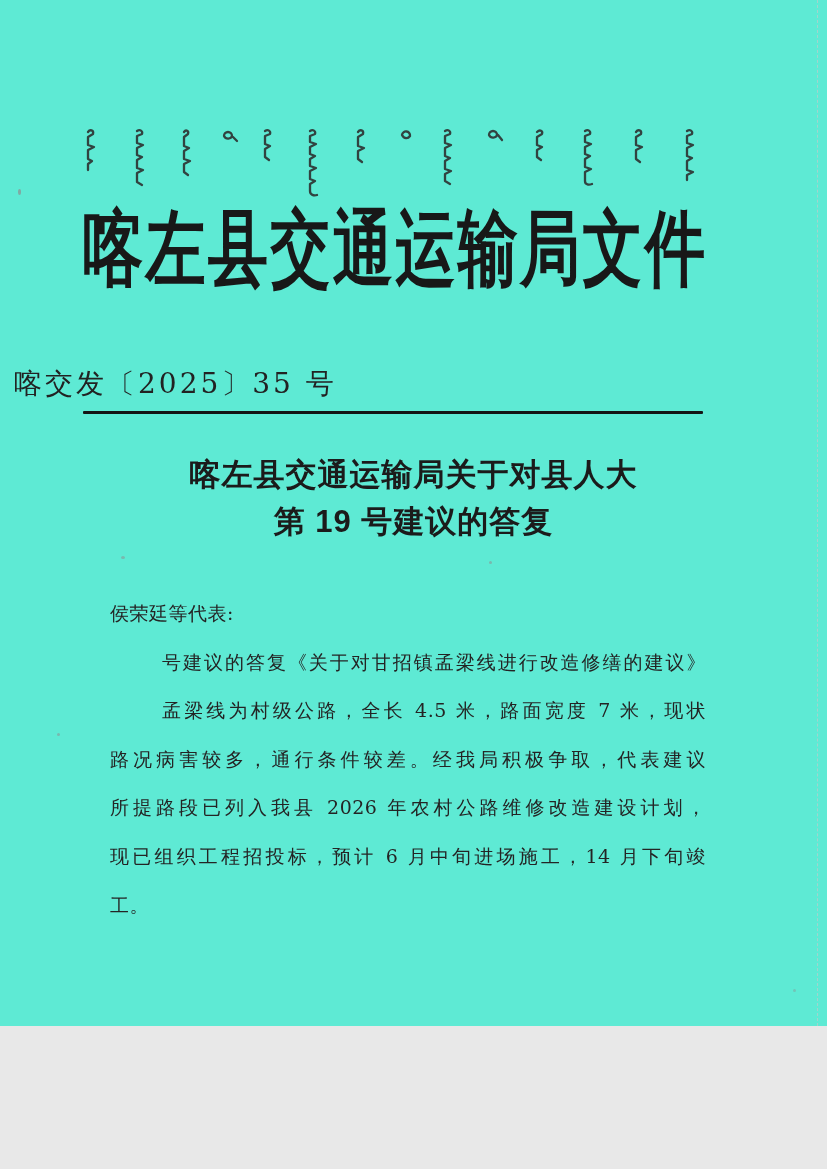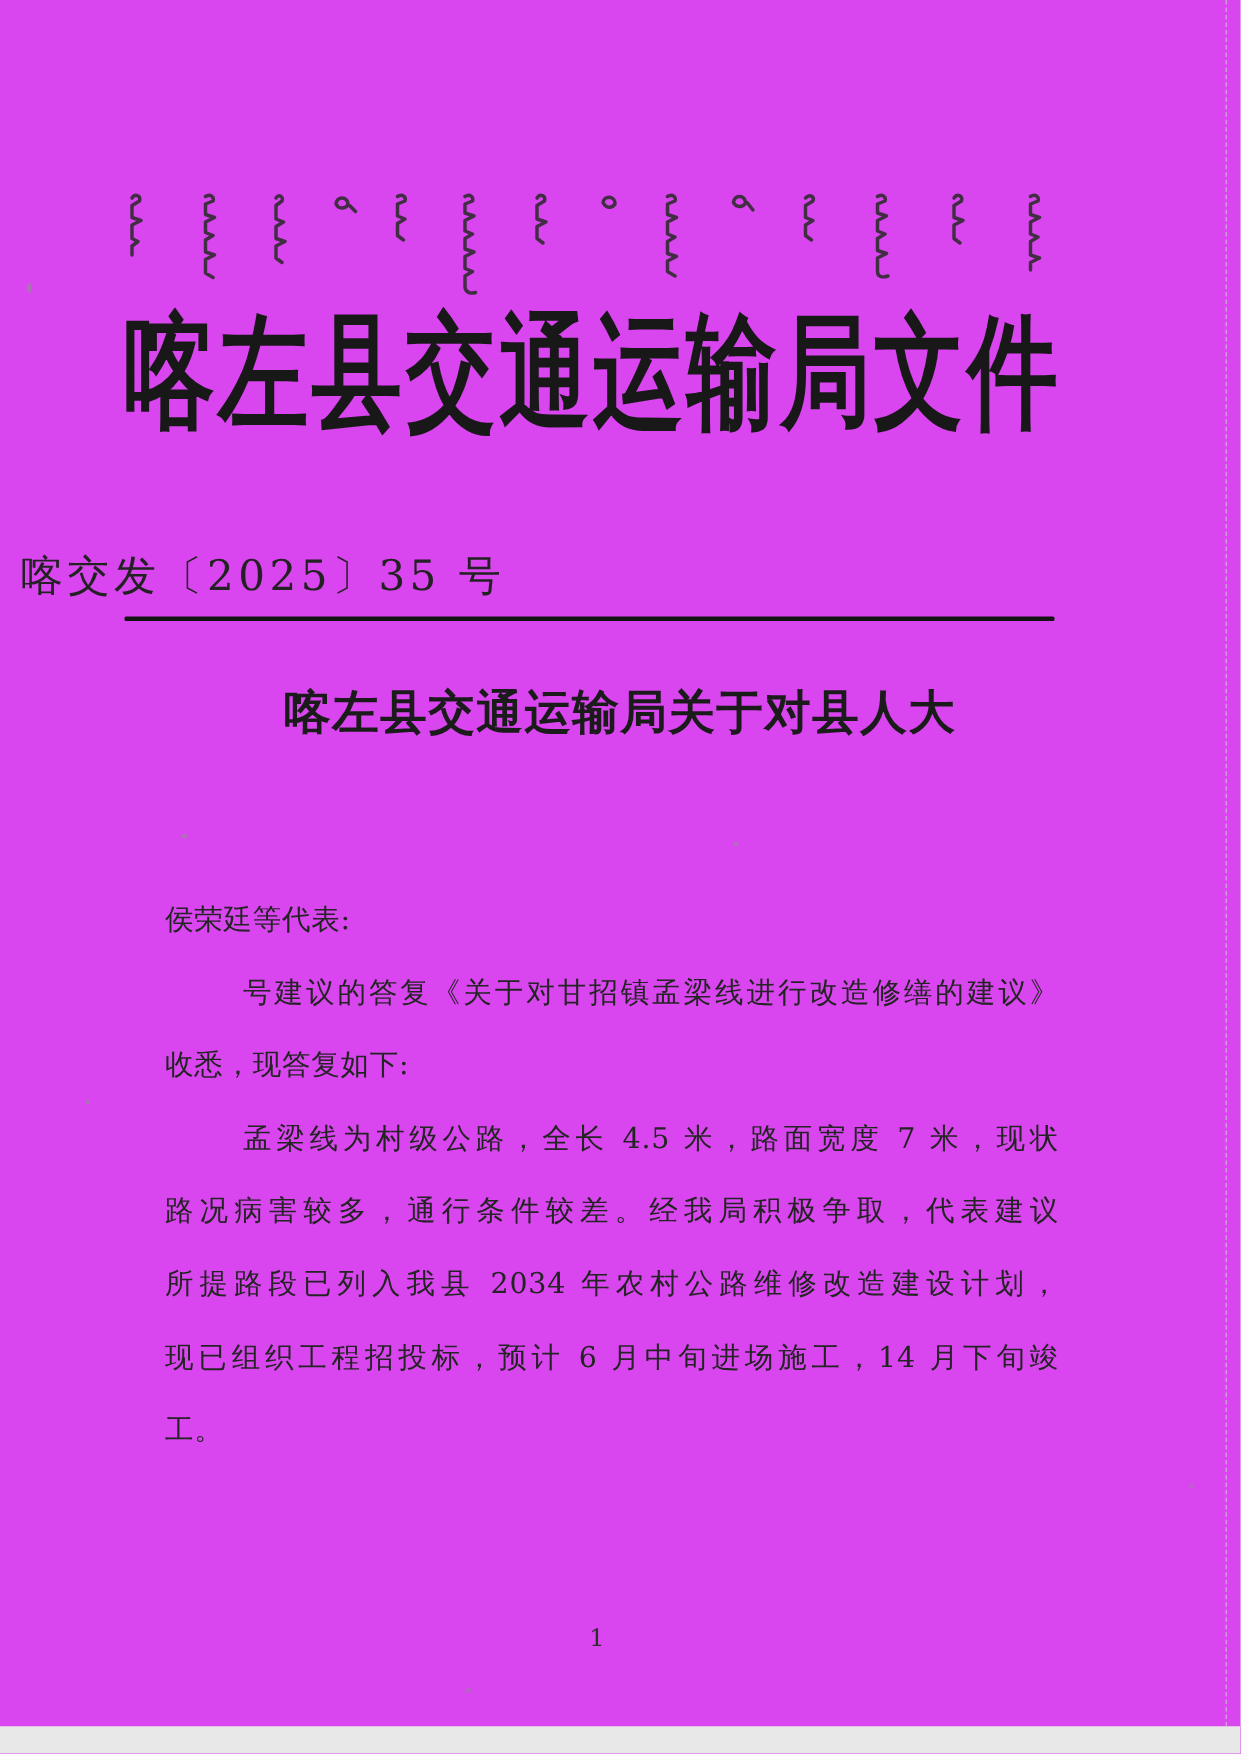--- a/index.html
+++ b/index.html
@@ -1,20 +1,20 @@
 <!DOCTYPE html>
 <html><head>
 <meta charset="utf-8">
 <style>
   html,body{margin:0;padding:0;background:#e8e8e8;}
   .page{
     position:relative;
-    width:827px;height:1151px;
+    width:827px;height:1026px;
     margin:0 auto;
-    background:#d946ef;
+    background:#5eead4;
     overflow:hidden;
     font-family:"DejaVu Serif","Liberation Serif",serif;
     color:#1f1f1f;
   }
   
   .mongolian{
     position:absolute;left:78px;top:128px;width:630px;height:70px;
   }
   .mongolian path{stroke:#2b2b2b;stroke-width:2.3;fill:none;stroke-linecap:round;stroke-linejoin:round;opacity:.88}
   .org-title{
@@ -126,29 +126,29 @@
   </svg>
 
   <div class="org-title">喀左县交通运输局文件</div>
 
   <div class="doc-number">喀交发〔2025〕35 号</div>
 
   <div class="rule"></div>
 
   <div class="doc-title">
     <div>喀左县交通运输局关于对县人大</div>
+    <div>第 19 号建议的答复</div>
   </div>
 
   <div class="body-block">
     <div class="ln">侯荣廷等代表:</div>
     <div class="ln indent fill">号建议的答复《关于对甘招镇孟梁线进行改造修缮的建议》</div>
-    <div class="ln">收悉，现答复如下:</div>
     <div class="ln indent fill">孟梁线为村级公路，全长 4.5 米，路面宽度 7 米，现状</div>
     <div class="ln fill">路况病害较多，通行条件较差。经我局积极争取，代表建议</div>
-    <div class="ln fill">所提路段已列入我县 2034 年农村公路维修改造建设计划，</div>
+    <div class="ln fill">所提路段已列入我县 2026 年农村公路维修改造建设计划，</div>
     <div class="ln fill">现已组织工程招投标，预计 6 月中旬进场施工，14 月下旬竣</div>
     <div class="ln">工。</div>
   </div>
 
   <div class="page-number">1</div>
 
   <div class="edge-line"></div>
   <div class="speck s1"></div>
   <div class="speck s2"></div>
   <div class="speck s3"></div>

